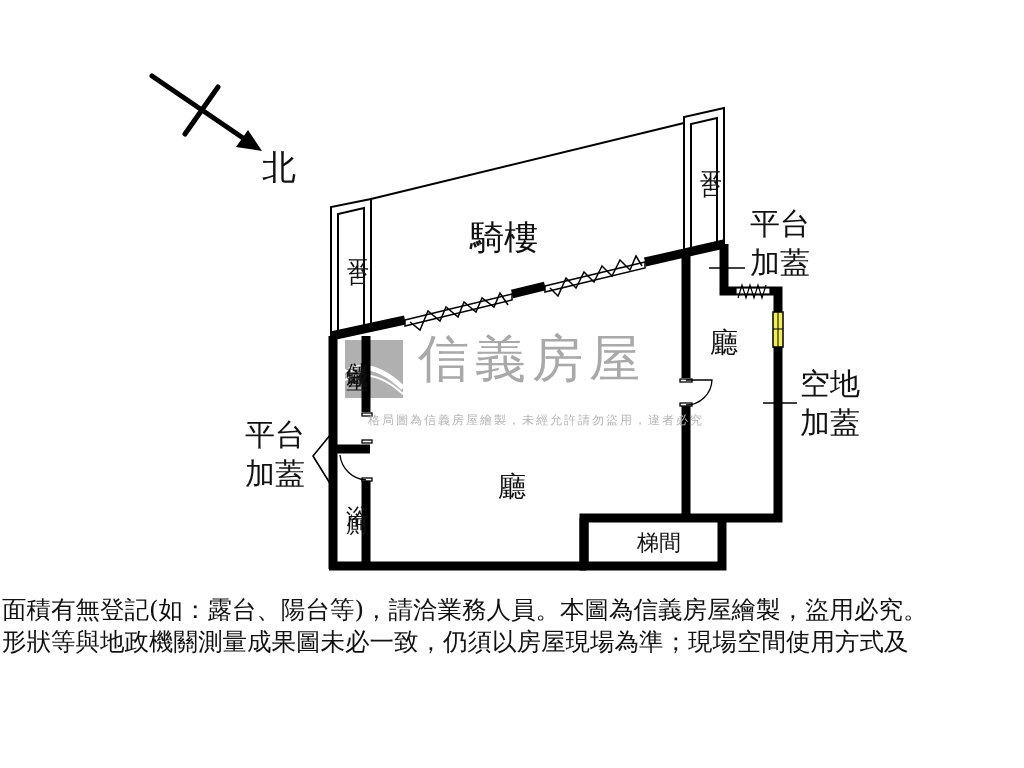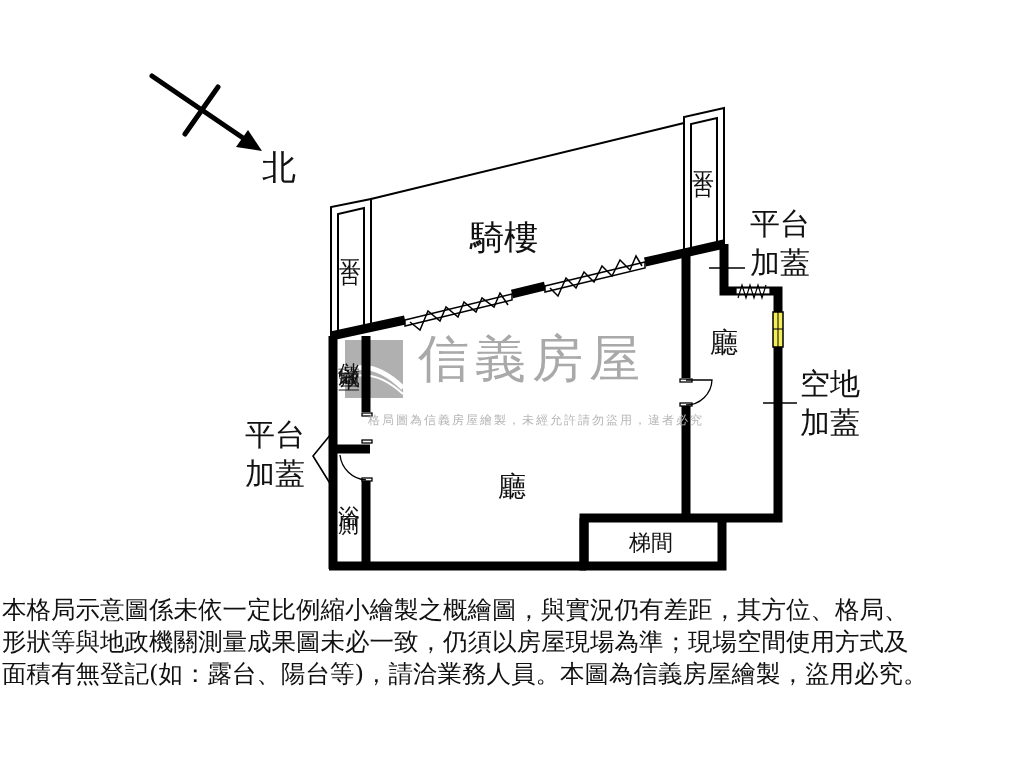--- a/index.html
+++ b/index.html
@@ -3,21 +3,21 @@
 <meta charset="utf-8">
 <style>
   html, body { margin: 0; padding: 0; background: #ffffff; }
   body { width: 1024px; height: 768px; position: relative; overflow: hidden;
          font-family: "DejaVu Sans", "Liberation Sans", sans-serif; color: #111; }
   #plan { position: absolute; left: 0; top: 0; width: 1024px; height: 590px; }
   .lbl { position: absolute; font-family: "DejaVu Serif", "Liberation Serif", serif; color: #111; line-height: 1; white-space: nowrap; }
   .lbl-big { font-size: 34px; }
   .lbl-med { font-size: 30px; }
   .lbl-room { font-size: 28px; }
-  .lbl-small { font-size: 22px; }
+  .lbl-small { font-size: 22px; margin-left: 8px; }
   .vert { writing-mode: vertical-rl; text-orientation: upright; letter-spacing: 4px; }
   .wm-brand { position: absolute; left: 418px; top: 333px; font-size: 51px; color: #a9a9a9;
               font-family: "DejaVu Sans", sans-serif; letter-spacing: 6px; line-height: 1; }
   .wm-sub { position: absolute; left: 368px; top: 412px; font-size: 12px; color: #b5b5b5; letter-spacing: 2px; }
   .disclaimer { position: absolute; left: 2px; top: 594px; width: 1020px;
                 font-family: "DejaVu Serif", "Liberation Serif", serif; font-size: 24.5px; line-height: 32px; color: #111; }
   .disclaimer div { white-space: nowrap; }
 </style>
 </head>
 <body>
@@ -119,16 +119,15 @@
 <div class="lbl lbl-small" style="left:629px;top:532px;">梯間</div>
 
 <div class="lbl lbl-med" style="left:750px;top:209px;">平台</div>
 <div class="lbl lbl-med" style="left:750px;top:248px;">加蓋</div>
 <div class="lbl lbl-med" style="left:800px;top:369px;text-align:right;">空地</div>
 <div class="lbl lbl-med" style="left:800px;top:408px;">加蓋</div>
 <div class="lbl lbl-med" style="left:245px;top:420px;">平台</div>
 <div class="lbl lbl-med" style="left:245px;top:459px;">加蓋</div>
 
 <div class="disclaimer">
-  <div>本格局示意圖係未依一定比例縮小繪製之概繪圖，與實況仍有差距，其方位、格局、</div>
+  <div>面積有無登記(如：露台、陽台等)，請洽業務人員。本圖為信義房屋繪製，盜用必究。</div>
   <div>形狀等與地政機關測量成果圖未必一致，仍須以房屋現場為準；現場空間使用方式及</div>
-  <div>面積有無登記(如：露台、陽台等)，請洽業務人員。本圖為信義房屋繪製，盜用必究。</div>
 </div>
 
 </body></html>

